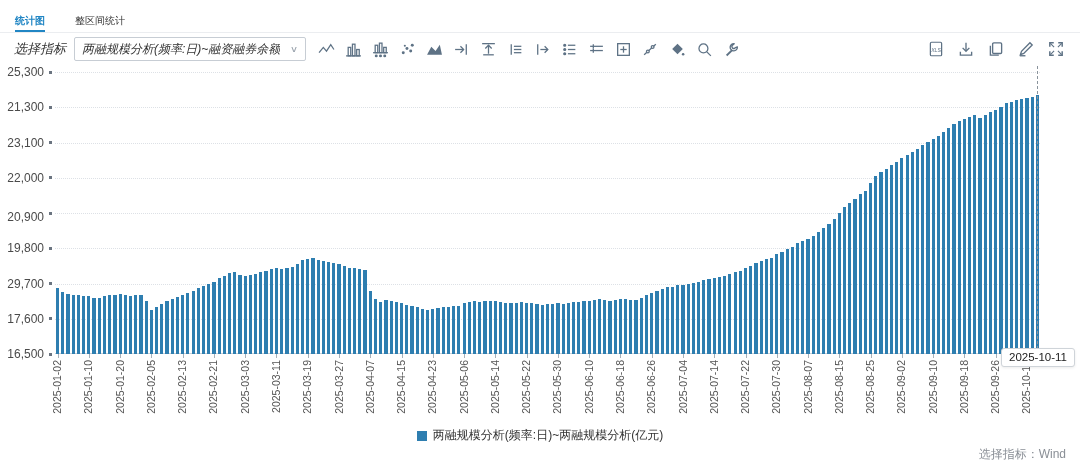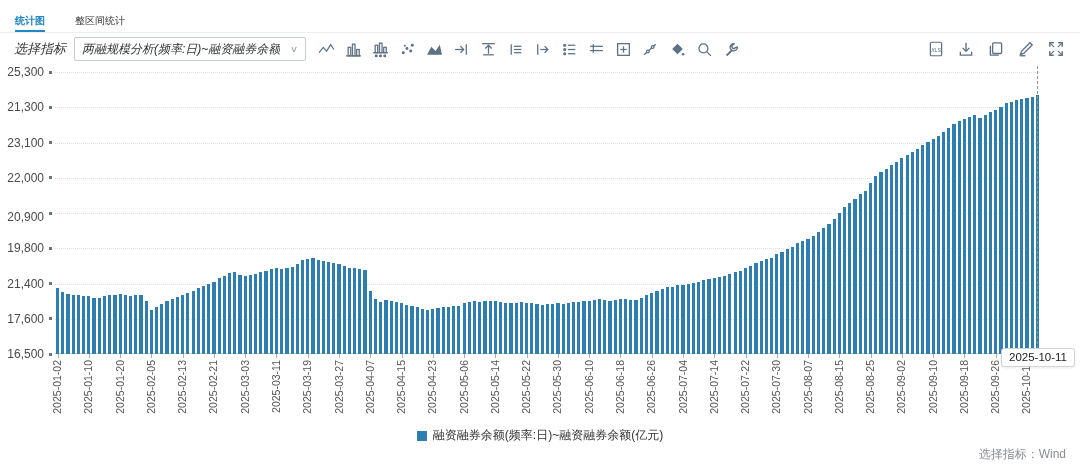--- a/index.html
+++ b/index.html
@@ -239,21 +239,21 @@
       <div class="y-label" style="top: 36.25px;">21,300</div>
       <div class="y-tick" style="left: 49px; top: 41.75px;"></div>
       <div class="y-label" style="top: 71.5px;">23,100</div>
       <div class="y-tick" style="left: 49px; top: 77px;"></div>
       <div class="y-label" style="top: 106.75px;">22,000</div>
       <div class="y-tick" style="left: 49px; top: 112.25px;"></div>
       <div class="y-label" style="top: 126px; margin-top: 20px;">20,900</div>
       <div class="y-tick" style="left: 49px; top: 147.5px;"></div>
       <div class="y-label" style="top: 177.25px;">19,800</div>
       <div class="y-tick" style="left: 49px; top: 182.75px;"></div>
-      <div class="y-label" style="top: 212.5px;">21,400</div>
+      <div class="y-label" style="top: 212.5px;">29,700</div>
       <div class="y-tick" style="left: 49px; top: 218px;"></div>
       <div class="y-label" style="top: 247.75px;">17,600</div>
       <div class="y-tick" style="left: 49px; top: 253.25px;"></div>
       <div class="y-label" style="top: 283px;">16,500</div>
       <div class="y-tick" style="left: 49px; top: 288.5px;"></div>
     </div>
   <div id="plot">
     <div class="axis-bottom"></div>
   <div class="gridline" style="top: 0px;"></div>
       <div class="gridline" style="top: 35.25px;"></div>
@@ -518,18 +518,18 @@
       <div class="x-label" style="left: 990.201px; top: 296px;">2025-09-26</div>
       <div class="x-tick" style="left: 1026.97px; top: 290px;"></div>
       <div class="x-label" style="left: 1021.47px; top: 296px;">2025-10-14</div>
     </div>
 
 
   <div class="axis-pointer-label">2025-10-11</div>
 
   <div class="legend">
     <span class="legend-swatch"></span>
-    <span>融资融券余额(频率:日)~融资融券余额(亿元)</span>
+    <span>两融规模分析(频率:日)~两融规模分析(亿元)</span>
   </div>
 
   <div class="source">选择指标：Wind</div>
 <div class="crosshair" style="left: 1037.39px; top: 2px; height: 288px;"></div>
   </div>
 
 </body></html>

